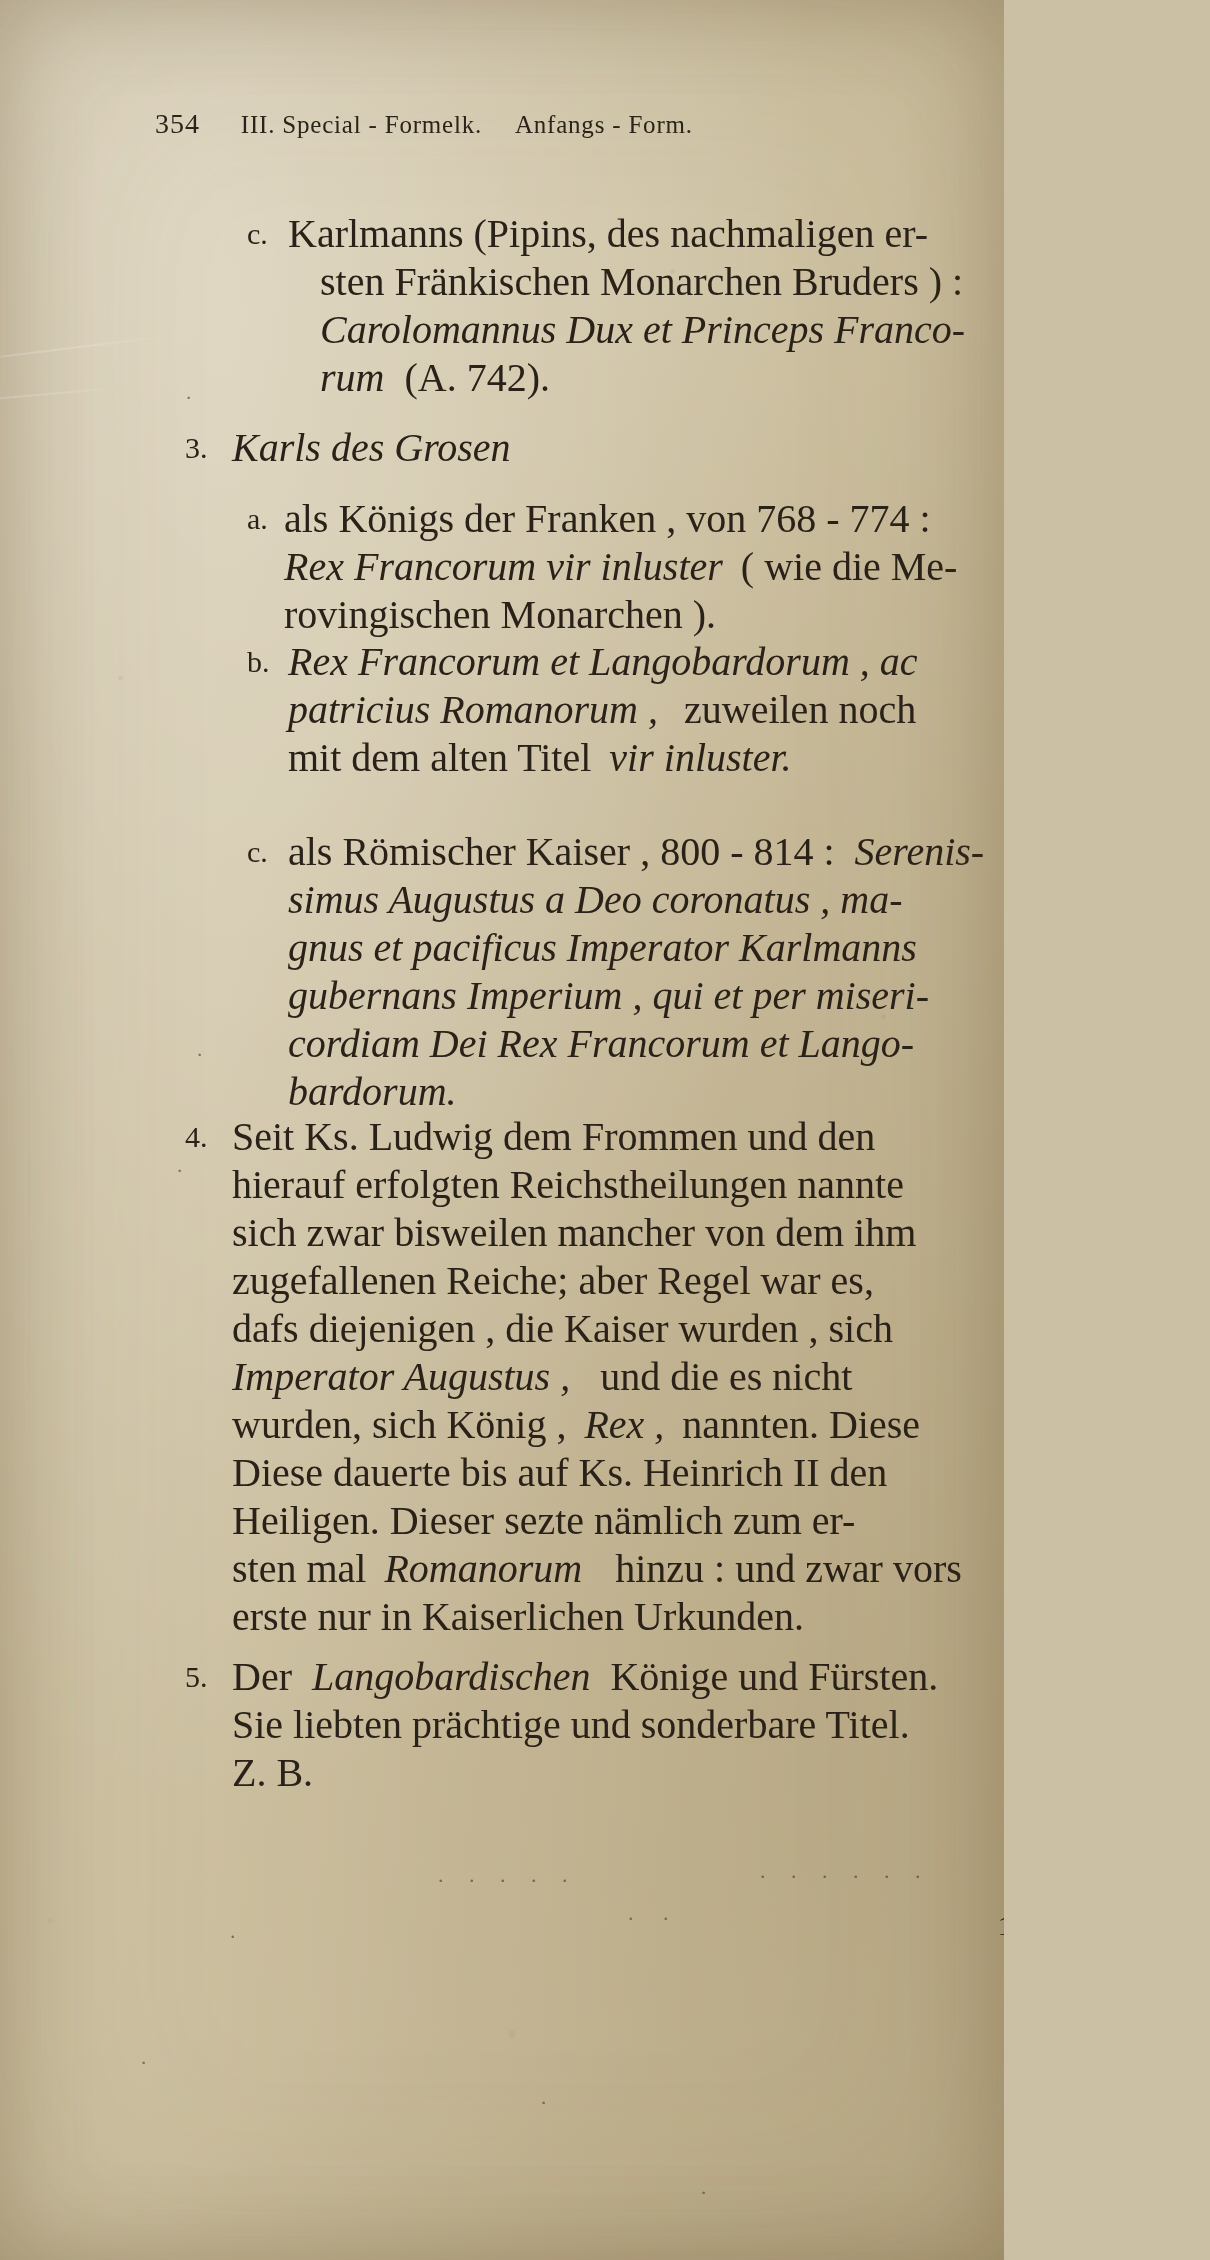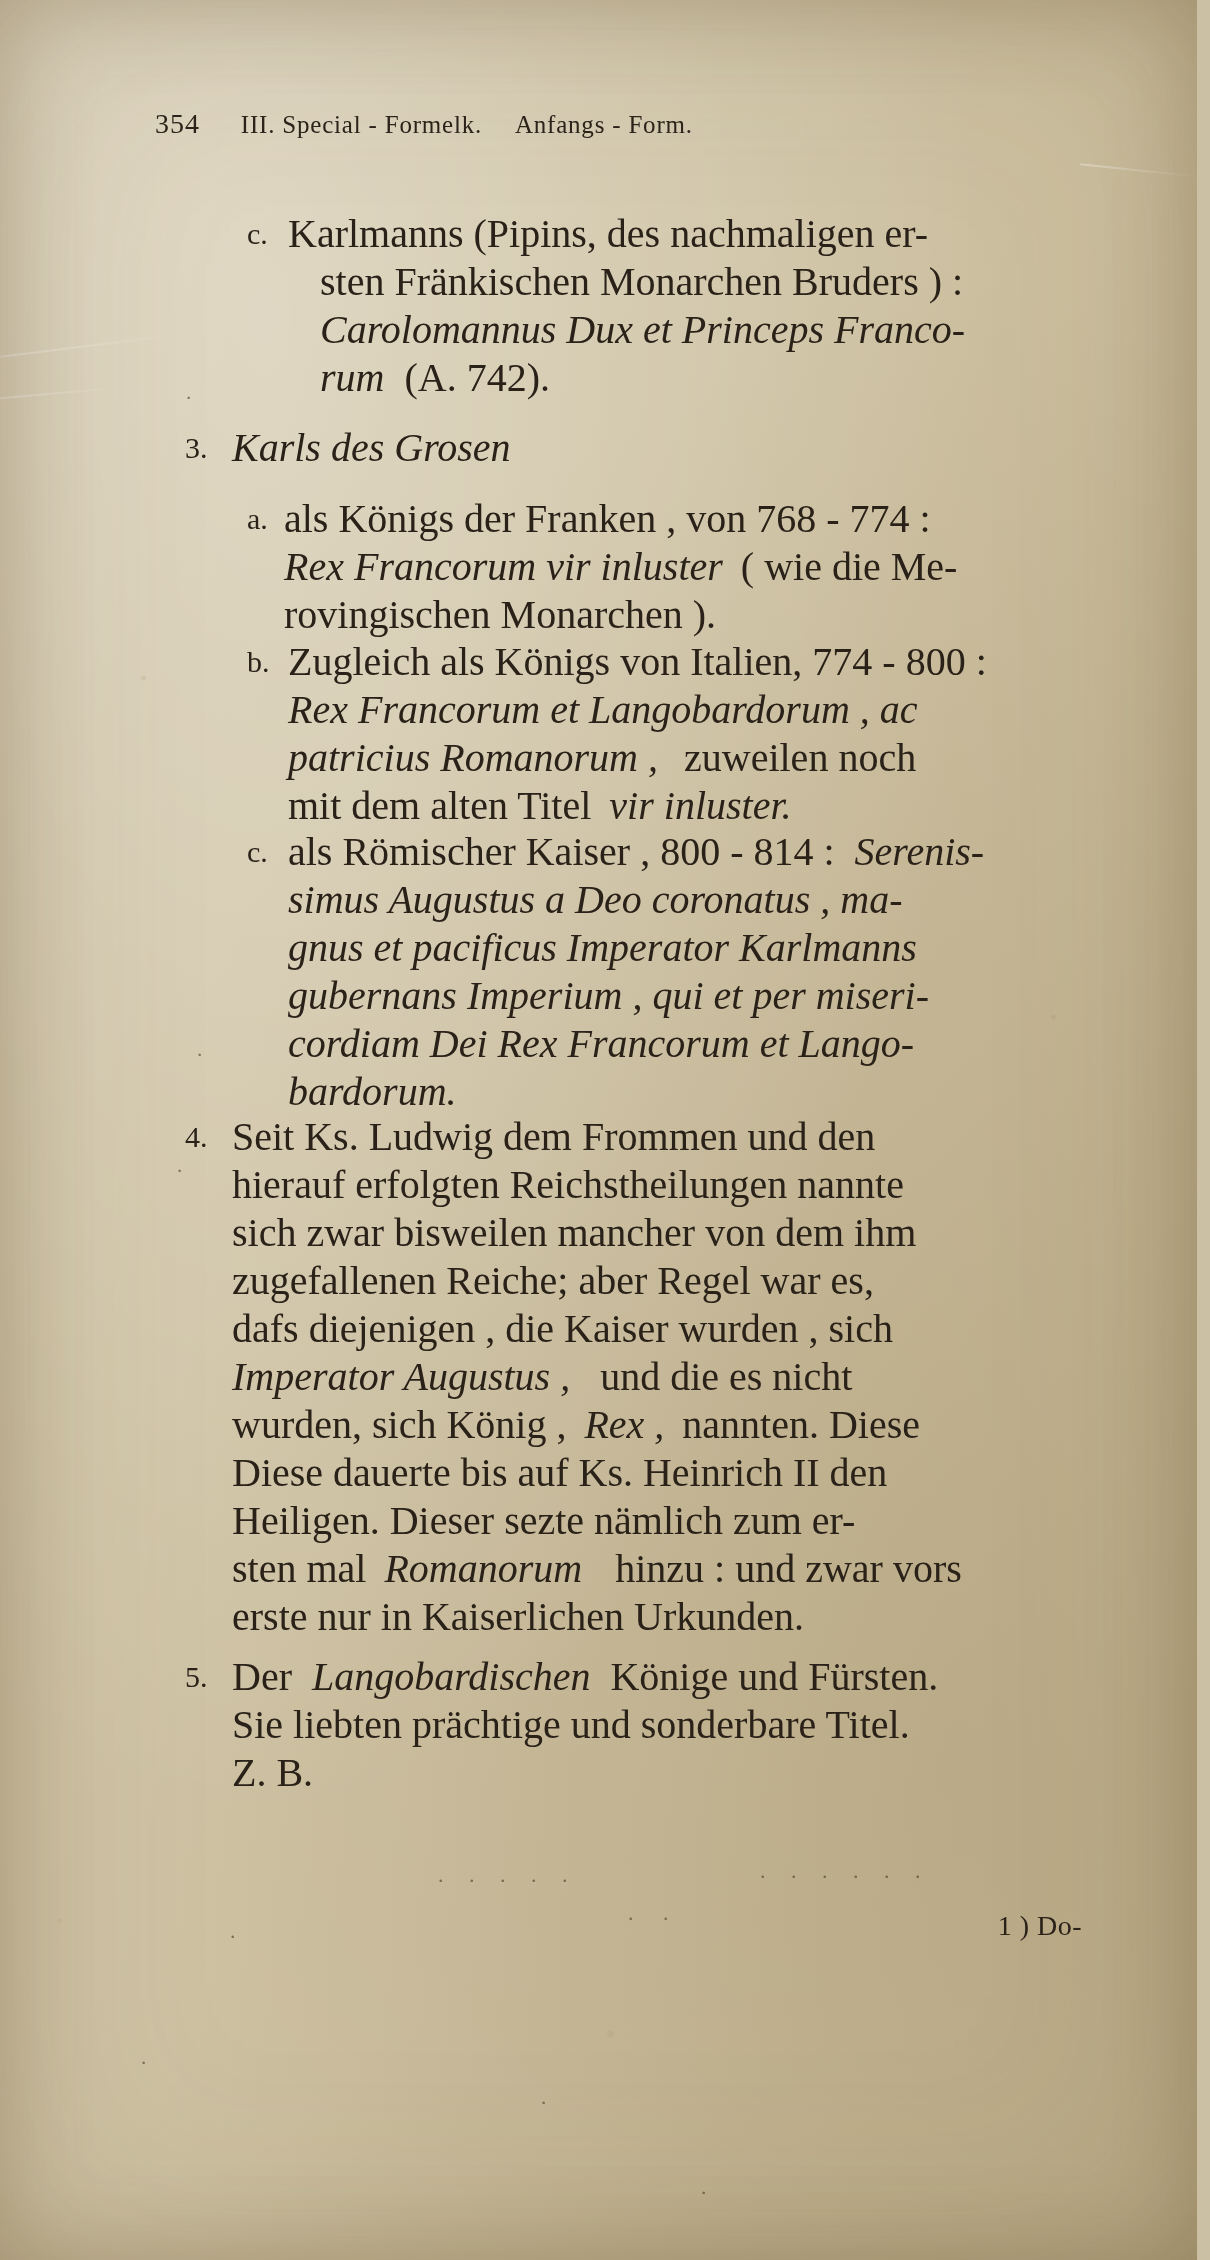--- a/index.html
+++ b/index.html
@@ -10,21 +10,21 @@
     width: 1210px;
     height: 2260px;
     background: #cbbfa4;
     font-family: "Liberation Serif", serif;
     overflow: hidden;
   }
 
   
   #page {
     position: relative;
-    width: 1197px;
+    width: 1004px;
     height: 2260px;
     background:
       radial-gradient(ellipse at 22% 14%, rgba(255,255,255,0.30) 0%, rgba(255,255,255,0) 55%),
       radial-gradient(ellipse at 80% 78%, rgba(120,92,50,0.16) 0%, rgba(120,92,50,0) 60%),
       linear-gradient(108deg, #d8cdb2 0%, #d2c6a9 18%, #cec2a3 42%, #c9bc9b 68%, #c2b491 100%);
     overflow: hidden;
   }
   
   #grain {
     position: absolute;
@@ -158,21 +158,20 @@
       <div class="nowrap">als Königs der Franken ,   von 768 - 774 :</div>
       <div>
         <i>Rex Francorum vir inluster</i>
         <span style="margin-left:8px;">( wie die Me-</span>
       </div>
       <div>rovingischen Monarchen ).</div>
     </div>
 
     <div class="marker" style="left:247px; top:638px;">b.</div>
     <div class="block" style="left:288px; top:638px; width:715px;">
-      <div class="nowrap">Zugleich als Königs von Italien, 774 - 800 :</div>
       <div><i>Rex Francorum et Langobardorum , ac</i></div>
       <div>
         <i>patricius Romanorum ,</i>
         <span style="margin-left:16px;">zuweilen noch</span>
       </div>
       <div>
         <span>mit dem alten Titel</span>
         <i style="margin-left:8px;">vir inluster.</i>
       </div>
     </div>

